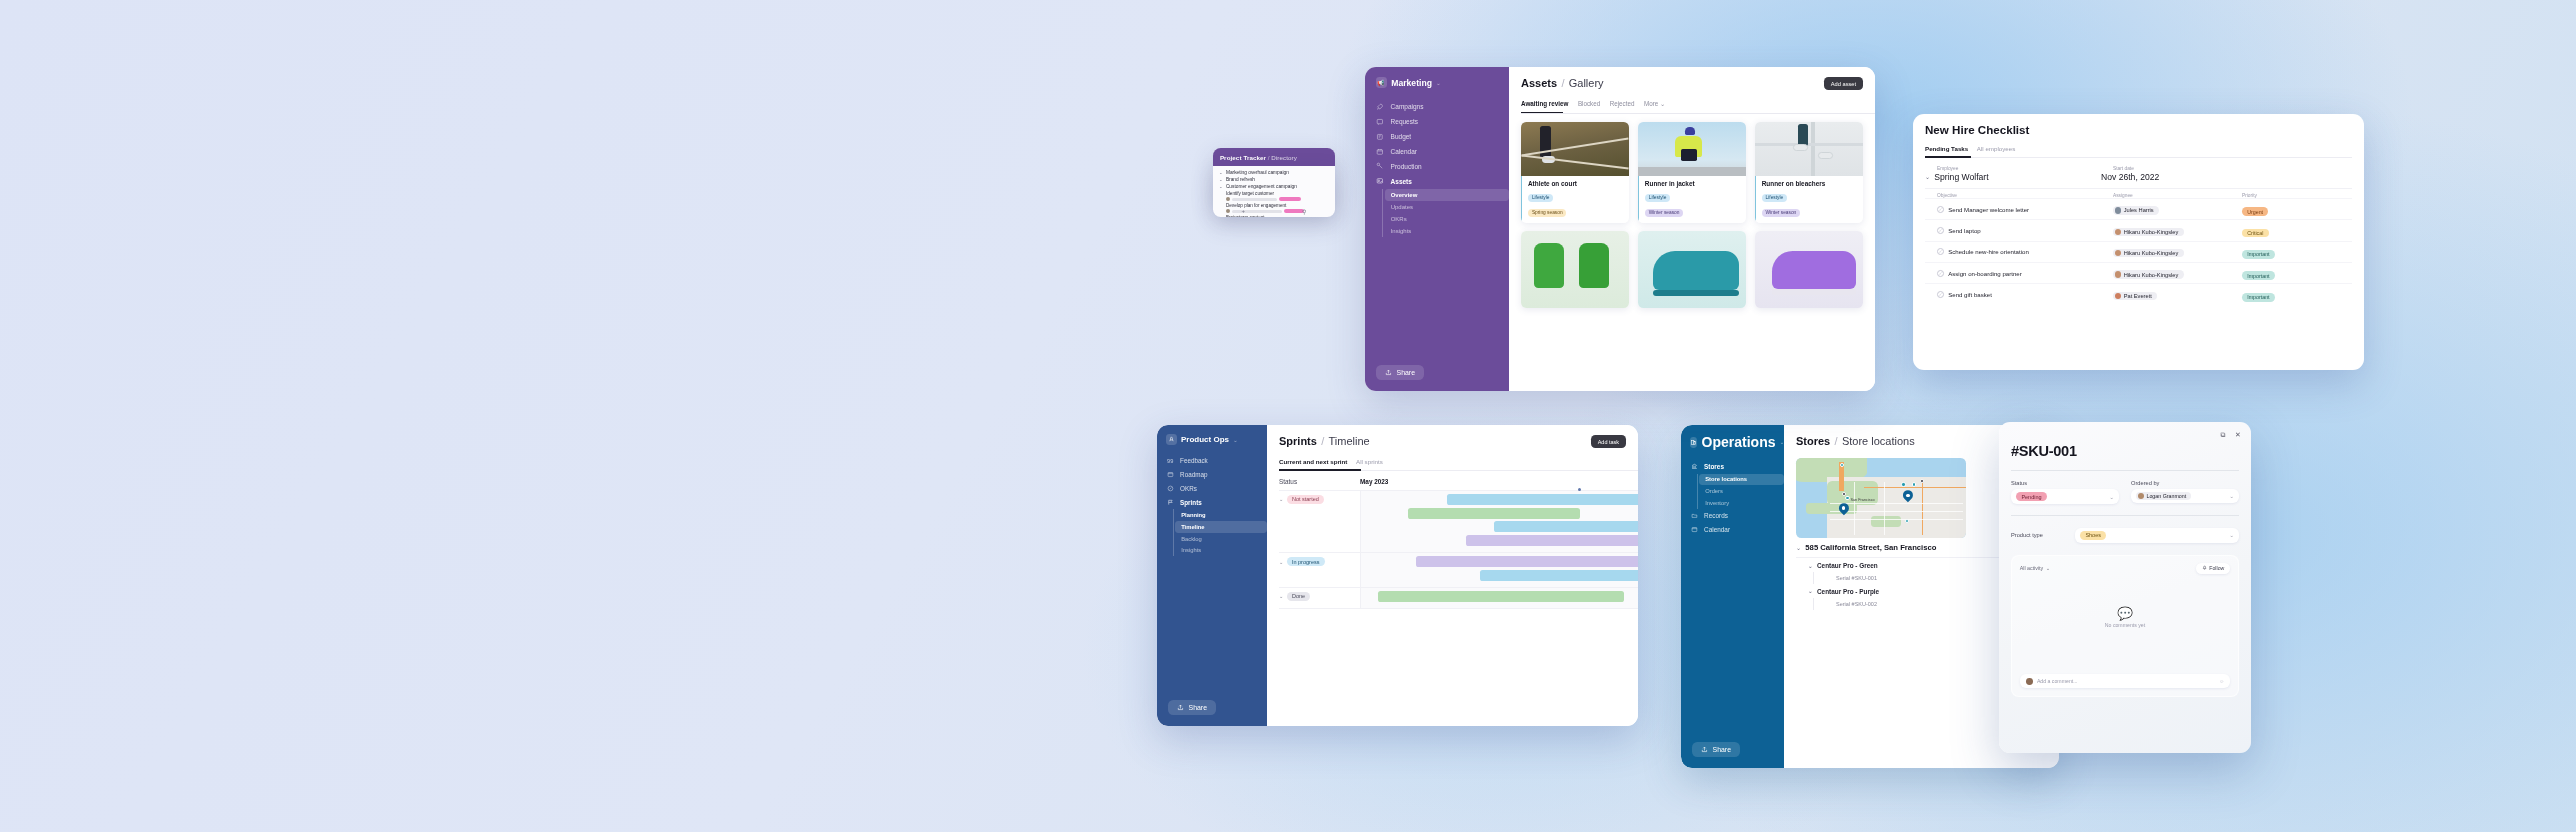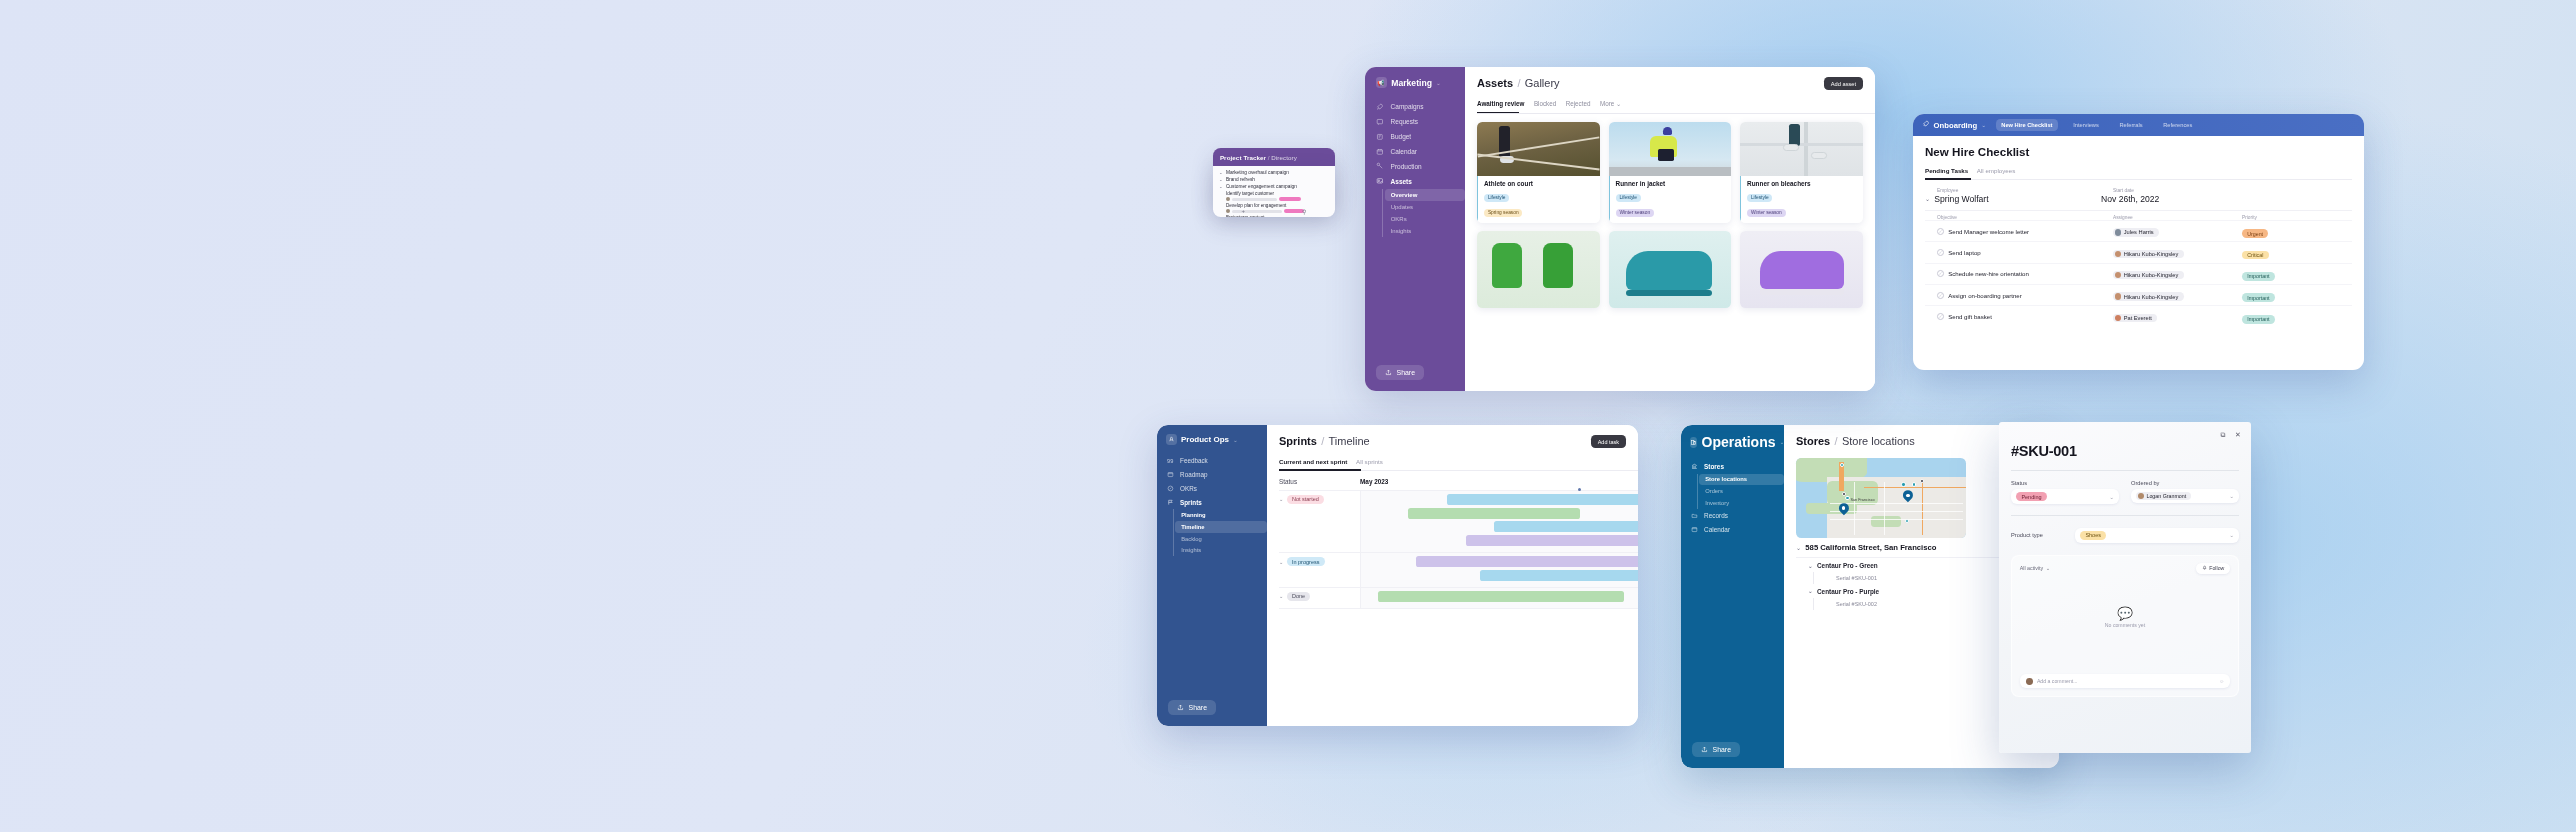--- a/index.html
+++ b/index.html
@@ -49,21 +49,21 @@
 
   
   #marketing-panel {
     left: 1365px; top: 67px; width: 510px; height: 324px;
     border-radius: 11px; z-index: 5;
     box-shadow: 0 12px 38px rgba(60,70,130,.22);
     background: #fff;
     display: flex;
   }
   #mk-sidebar {
-    width: 100px; background: #6b4c9a; flex: none; position: relative;
+    width: 144px; background: #6b4c9a; flex: none; position: relative;
     display: flex; flex-direction: column; padding: 10.3px 0 0 0;
   }
   #mk-sidebar .brand { display: flex; align-items: center; gap: 4.3px; padding: 0 0 0 11px; margin-bottom: 11px; }
   #mk-sidebar .brand .logo {
     width: 11px; height: 11px; border-radius: 3.4px; background: rgba(255,255,255,.17);
     display: flex; align-items: center; justify-content: center; color: #fff; font-size: 6px;
   }
   #mk-sidebar .brand .nm { color: #fff; font-weight: bold; font-size: 8.6px; }
   #mk-sidebar .brand .cv { color: rgba(255,255,255,.65); font-size: 5.2px; }
   .mk-item { display: flex; align-items: center; gap: 6.9px; padding: 3.6px 11px; font-size: 6.5px; color: rgba(255,255,255,.80); }
@@ -212,21 +212,21 @@
   .st-row .chev { color: #6a6a80; font-size: 6px; }
   .st-addr { font-size: 7.7px; font-weight: bold; color: #15151f; white-space: nowrap; }
   .st-prod { display: flex; align-items: center; gap: 4.3px; padding: 4.3px 0 3.4px 12px; }
   .st-prod .chev { color: #6a6a80; font-size: 5.6px; }
   .st-prod .nm { font-size: 6.4px; font-weight: bold; color: #24242f; }
   .st-serial { font-size: 5.5px; color: #8a8a9a; padding: 2.6px 0 2.6px 22px; border-left: 0.9px solid #eaeaf0; margin-left: 17px; }
 
   
   #sku-card {
     left: 1999px; top: 422px; width: 252px; height: 331px;
-    border-radius: 3px; z-index: 9;
+    border-radius: 11px; z-index: 9;
     background: linear-gradient(160deg,#fbfbfd 0%, #f3f5f8 55%, #eef2f7 100%);
     box-shadow: 0 17px 48px rgba(40,70,130,.26);
     padding: 8.6px 12px 0 12px;
   }
   #sku-card .winbtns { position: absolute; right: 10.3px; top: 8.6px; display: flex; gap: 9.4px; color: #5a5a68; font-size: 6.9px; }
   #sku-title { font-size: 14.6px; font-weight: bold; color: #15151f; margin-top: 12px; letter-spacing: -0.3px; }
   #sku-card .divider { height: 0.9px; background: #e2e5ea; margin: 11px 0 9.4px 0; }
   .sku-fields { display: flex; gap: 12px; }
   .sku-f { flex: 1; }
   .sku-f .lb { font-size: 5.7px; color: #4a4a5a; margin-bottom: 3.4px; }
@@ -458,35 +458,20 @@
           <div class="thumb" style="height:77px;background:linear-gradient(180deg,#efeef5 0%,#e6e4f0 100%);position:relative">
             <div style="position:absolute;left:16%;top:26%;width:84px;height:38px;background:#a06de0;border-radius:20.6px 13px 6px 6px"></div>
             <div style="position:absolute;left:16%;bottom:17%;width:84px;height:6px;background:#e8e6ef;border-radius:3.4px"></div>
           </div>
         </div>
       </div>
     </div>
   </div>
 
   <div class="panel" id="onboarding-panel">
-    <div id="ob-top">
-      <div class="brand">
-        <span>
-          <svg width="7.7" height="7.7" viewBox="0 0 16 16" fill="none" stroke="#fff" stroke-width="1.3">
-              <path d="M3 10l3 3M10.5 2.5C13 3 13.5 5 13 7.5L8 12.5 3.5 8 8.5 3C9 2.7 9.8 2.4 10.5 2.5z"></path>
-            </svg>
-        </span>
-        <span>Onboarding</span>
-        <span class="cv">⌄</span>
-      </div>
-      <span class="ob-tab active">New Hire Checklist</span>
-      <span class="ob-tab">Interviews</span>
-      <span class="ob-tab">Referrals</span>
-      <span class="ob-tab">References</span>
-    </div>
     <div id="ob-body">
       <h2>New Hire Checklist</h2>
       <div class="ob-subtabs">
         <span class="active">Pending Tasks</span>
         <span>All employees</span>
       </div>
       <div class="ob-rule"></div>
 
       <div class="ob-hdr">
         <span>Employee</span>

